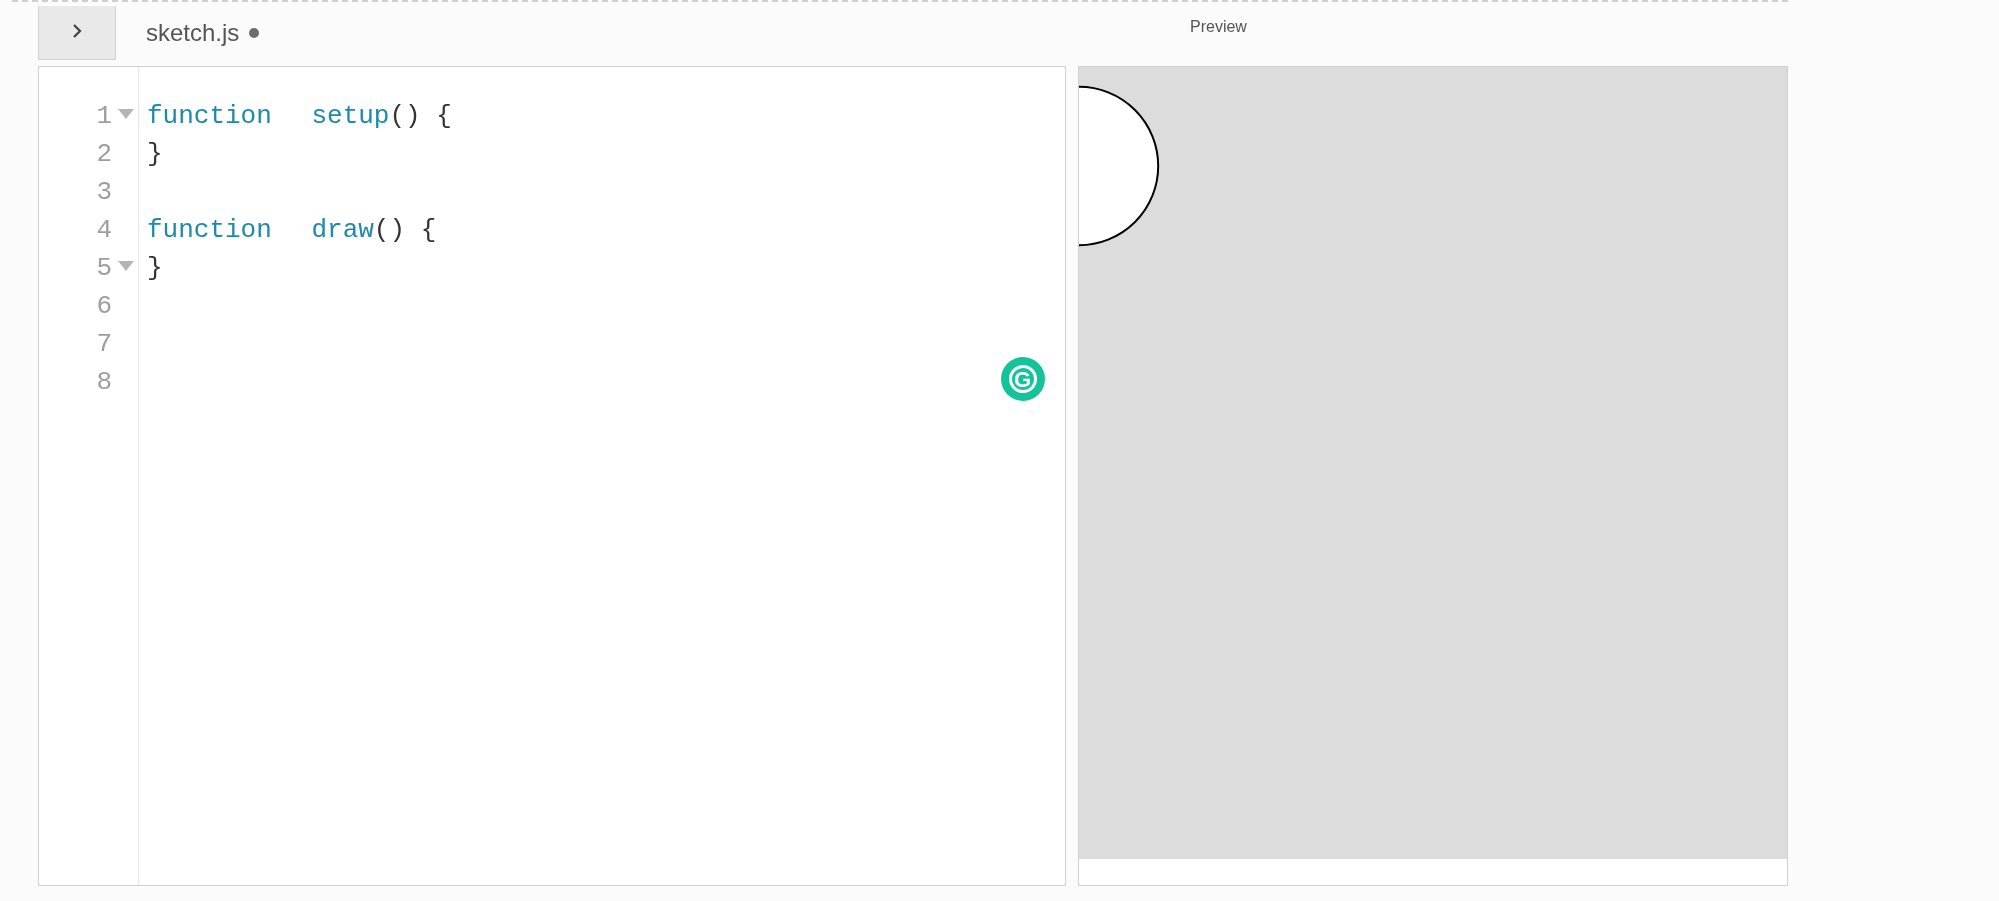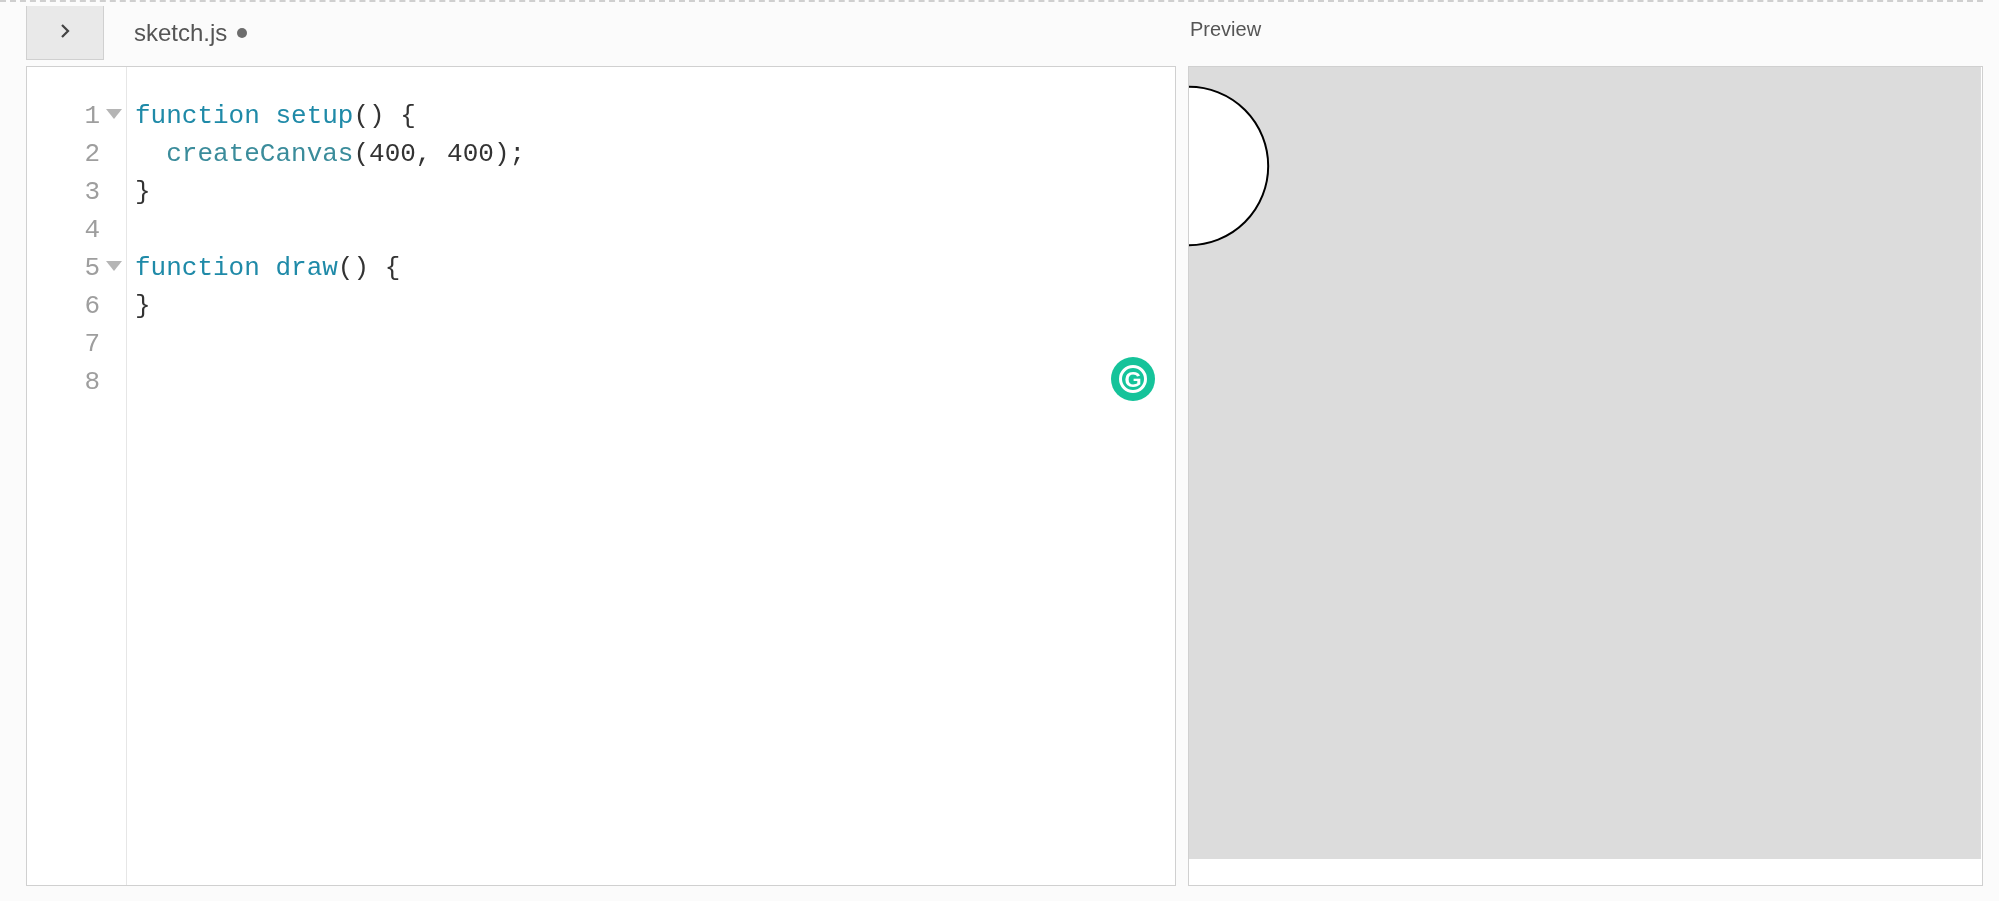--- a/index.html
+++ b/index.html
@@ -22,22 +22,22 @@
   *{box-sizing:border-box;}
   html,body{margin:0;padding:0;}
   body{
     font-family: -apple-system,BlinkMacSystemFont,"Segoe UI",Helvetica,Arial,sans-serif;
     background:var(--bg);
     color:#333;
     width:1999px;
   }
   .outer{
     position:relative;
-    width:1983px;
-    padding:0 0 0 0;
+    width:1788px;
+    padding:0 0 0 12px;
   }
   .dashed-top{
     height:6px;
     border-top:2px dashed #cfcfcf;
   }
   .header{
     display:flex;
     align-items:stretch;
     height:54px;
   }
@@ -65,21 +65,21 @@
   .dirty-dot{
     width:10px;height:10px;border-radius:50%;
     background:#6d6d6d;
     display:inline-block;
   }
   .preview-label{
     position:absolute;
     left:1190px;
     top:18px;
     color:var(--tab-text);
-    font-size:20px;
+    font-size:16px;
   }
   .panes{
     display:flex;
     align-items:flex-start;
     margin-top:6px;
   }
   
   .editor{
     margin-left:26px;
     width:1150px;
@@ -128,21 +128,21 @@
     height:38px;
     line-height:38px;
     padding-left:8px;
     white-space:pre;
     position:relative;
   }
   .code .row.hl{
     background:var(--hl);
   }
   .kw{color:var(--kw);font-family:Liberation Mono, monospace;}
-  .fn{color:var(--fn);}
+  .fn{color:var(--fn);margin-left:24px;}
   .call{color:var(--call);}
   .cursor{
     display:inline-block;
     width:2px;height:28px;
     background:var(--caret);
     vertical-align:-4px;
     margin-left:2px;
   }
   .grammarly{
     position:absolute;
@@ -204,21 +204,20 @@
           <div class="ln">2</div>
           <div class="ln">3</div>
           <div class="ln">4</div>
           <div class="ln">5<span class="fold-arrow"></span></div>
           <div class="ln">6</div>
           <div class="ln">7</div>
           <div class="ln">8</div>
         </div>
       <div class="code" id="code">
           <div class="row"><span class="kw">function </span><span class="fn">setup</span><span>() {</span></div>
-          <div class="row"><span>  </span><span class="call">createCanvas</span><span>(400, 400);</span></div>
           <div class="row"><span>}</span></div>
           <div class="row"><span></span></div>
           <div class="row"><span class="kw">function </span><span class="fn">draw</span><span>() {</span></div>
           <div class="row"><span>}</span></div>
         </div>
       <div class="grammarly">
         <span>G</span>
       </div>
     </div>
 

